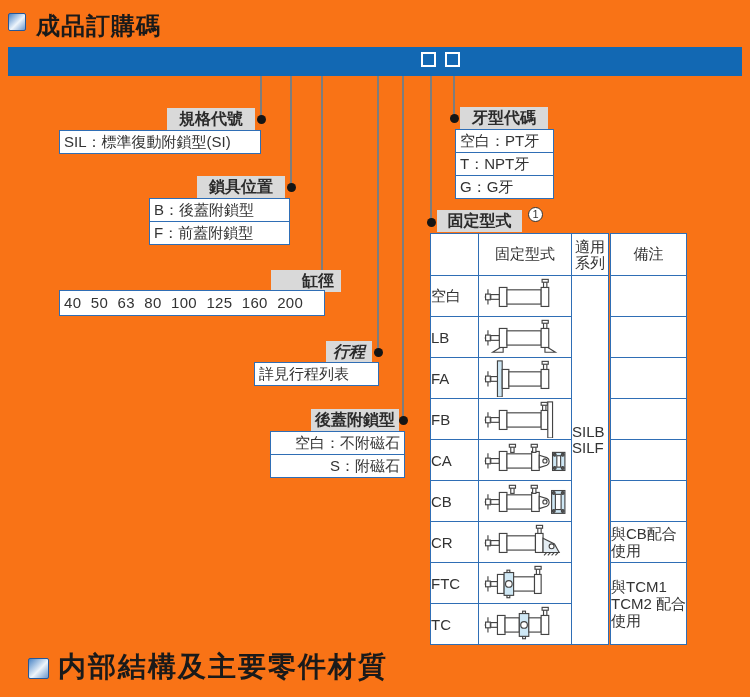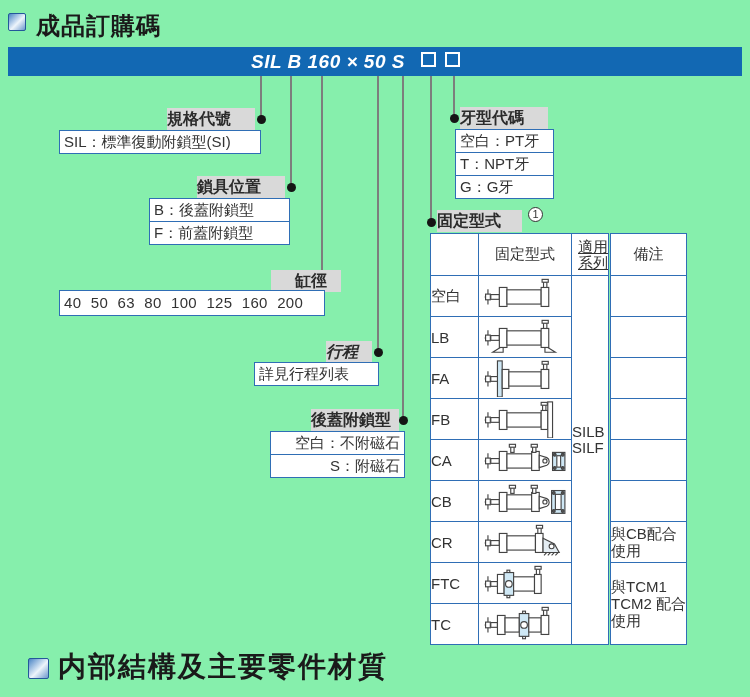--- a/index.html
+++ b/index.html
@@ -1,67 +1,66 @@
 <!DOCTYPE html>
 <html><head>
 <meta charset="utf-8">
 <style>
   html,body{margin:0;padding:0;background:#fff;}
-  .page{position:relative;width:750px;height:697px;background:#86efac;overflow:hidden;
+  .page{position:relative;width:750px;height:697px;background:#f97316;overflow:hidden;
         font-family:"Liberation Sans","DejaVu Sans",sans-serif;color:#222;}
 
   
   .sq-icon{position:absolute;border:1px solid #24589a;border-radius:2px;
            background:linear-gradient(135deg,#4a84c4 0%,#cfe0f2 45%,#eef5fb 55%,#6b97cc 100%);}
   .h-title{position:absolute;font-weight:bold;color:#1a1a1a;white-space:nowrap;}
 
   
   .banner{position:absolute;left:8px;top:47px;width:734px;height:29px;background:#1268b3;}
   .banner-code{position:absolute;left:243px;top:0;height:29px;line-height:29px;
                color:#fff;font-size:19px;font-weight:bold;font-style:italic;letter-spacing:.5px;white-space:nowrap;}
   .ph-square{position:absolute;top:5px;width:11px;height:11px;border:2.5px solid #fff;background:#1268b3;}
 
   
   .vline{position:absolute;width:2px;background:#7d7d7d;top:76px;}
   .dot{position:absolute;width:9px;height:9px;border-radius:50%;background:#151515;}
 
   
   .glabel{position:absolute;height:22px;line-height:22px;background:#d9d9d9;color:#2b2b2b;
-          font-size:16px;font-weight:bold;white-space:nowrap;}
+          font-size:16px;font-weight:bold;text-align:center;white-space:nowrap;}
   .badge{position:absolute;width:13px;height:13px;border:1.5px solid #333;border-radius:50%;
          font-size:11px;line-height:13px;text-align:center;color:#333;background:#fff;font-weight:normal;}
 
   
   .bbox{position:absolute;border:1.5px solid #2f6eb5;background:#fff;font-size:15px;color:#333;}
   .bbox>div{height:22px;line-height:22px;padding:0 4px;white-space:nowrap;}
   .bbox>div+div{border-top:1.5px solid #2f6eb5;}
   .bore-row{word-spacing:5px;letter-spacing:.3px;}
 
   
   table.mtab{position:absolute;border-collapse:collapse;table-layout:fixed;background:#fff;}
   table.mtab td{border:1.5px solid #2f6eb5;font-size:15px;color:#333;padding:0;vertical-align:middle;}
   td.code{padding-left:5px;}
   td.diag{text-align:center;}
   td.th{text-align:center;}
-  td.series-h{text-align:right;line-height:1.05;padding:0 2px;text-decoration:underline;}
+  td.series-h{text-align:center;line-height:1.05;padding:0 2px;}
   td.series{vertical-align:middle;font-size:16px;padding-left:1px;}
   td.series .ser-inner{position:relative;top:-20px;line-height:1.05;}
   td.remark{padding:2px 5px;line-height:1.15;vertical-align:middle;}
   svg.cyl{display:block;margin:0 auto;}
 </style>
 </head>
 <body>
 
 <div class="page">
 
   <span class="sq-icon" style="left:8px;top:13px;width:16px;height:16px;"></span>
   <div class="h-title" style="left:36px;top:10px;font-size:24px;letter-spacing:1px;">成品訂購碼</div>
 
   <div class="banner">
-    <span class="banner-code">SIL B 160 × 50 S</span>
     <span class="ph-square" style="left:413px;"></span>
     <span class="ph-square" style="left:437px;"></span>
   </div>
 
   <div class="vline" style="left:260px;height:44px;"></div>
   <div class="vline" style="left:290px;height:111px;"></div>
   <div class="vline" style="left:321px;height:205px;"></div>
   <div class="vline" style="left:377px;height:276px;"></div>
   <div class="vline" style="left:402px;height:344px;"></div>
   <div class="vline" style="left:430px;height:146px;"></div>

